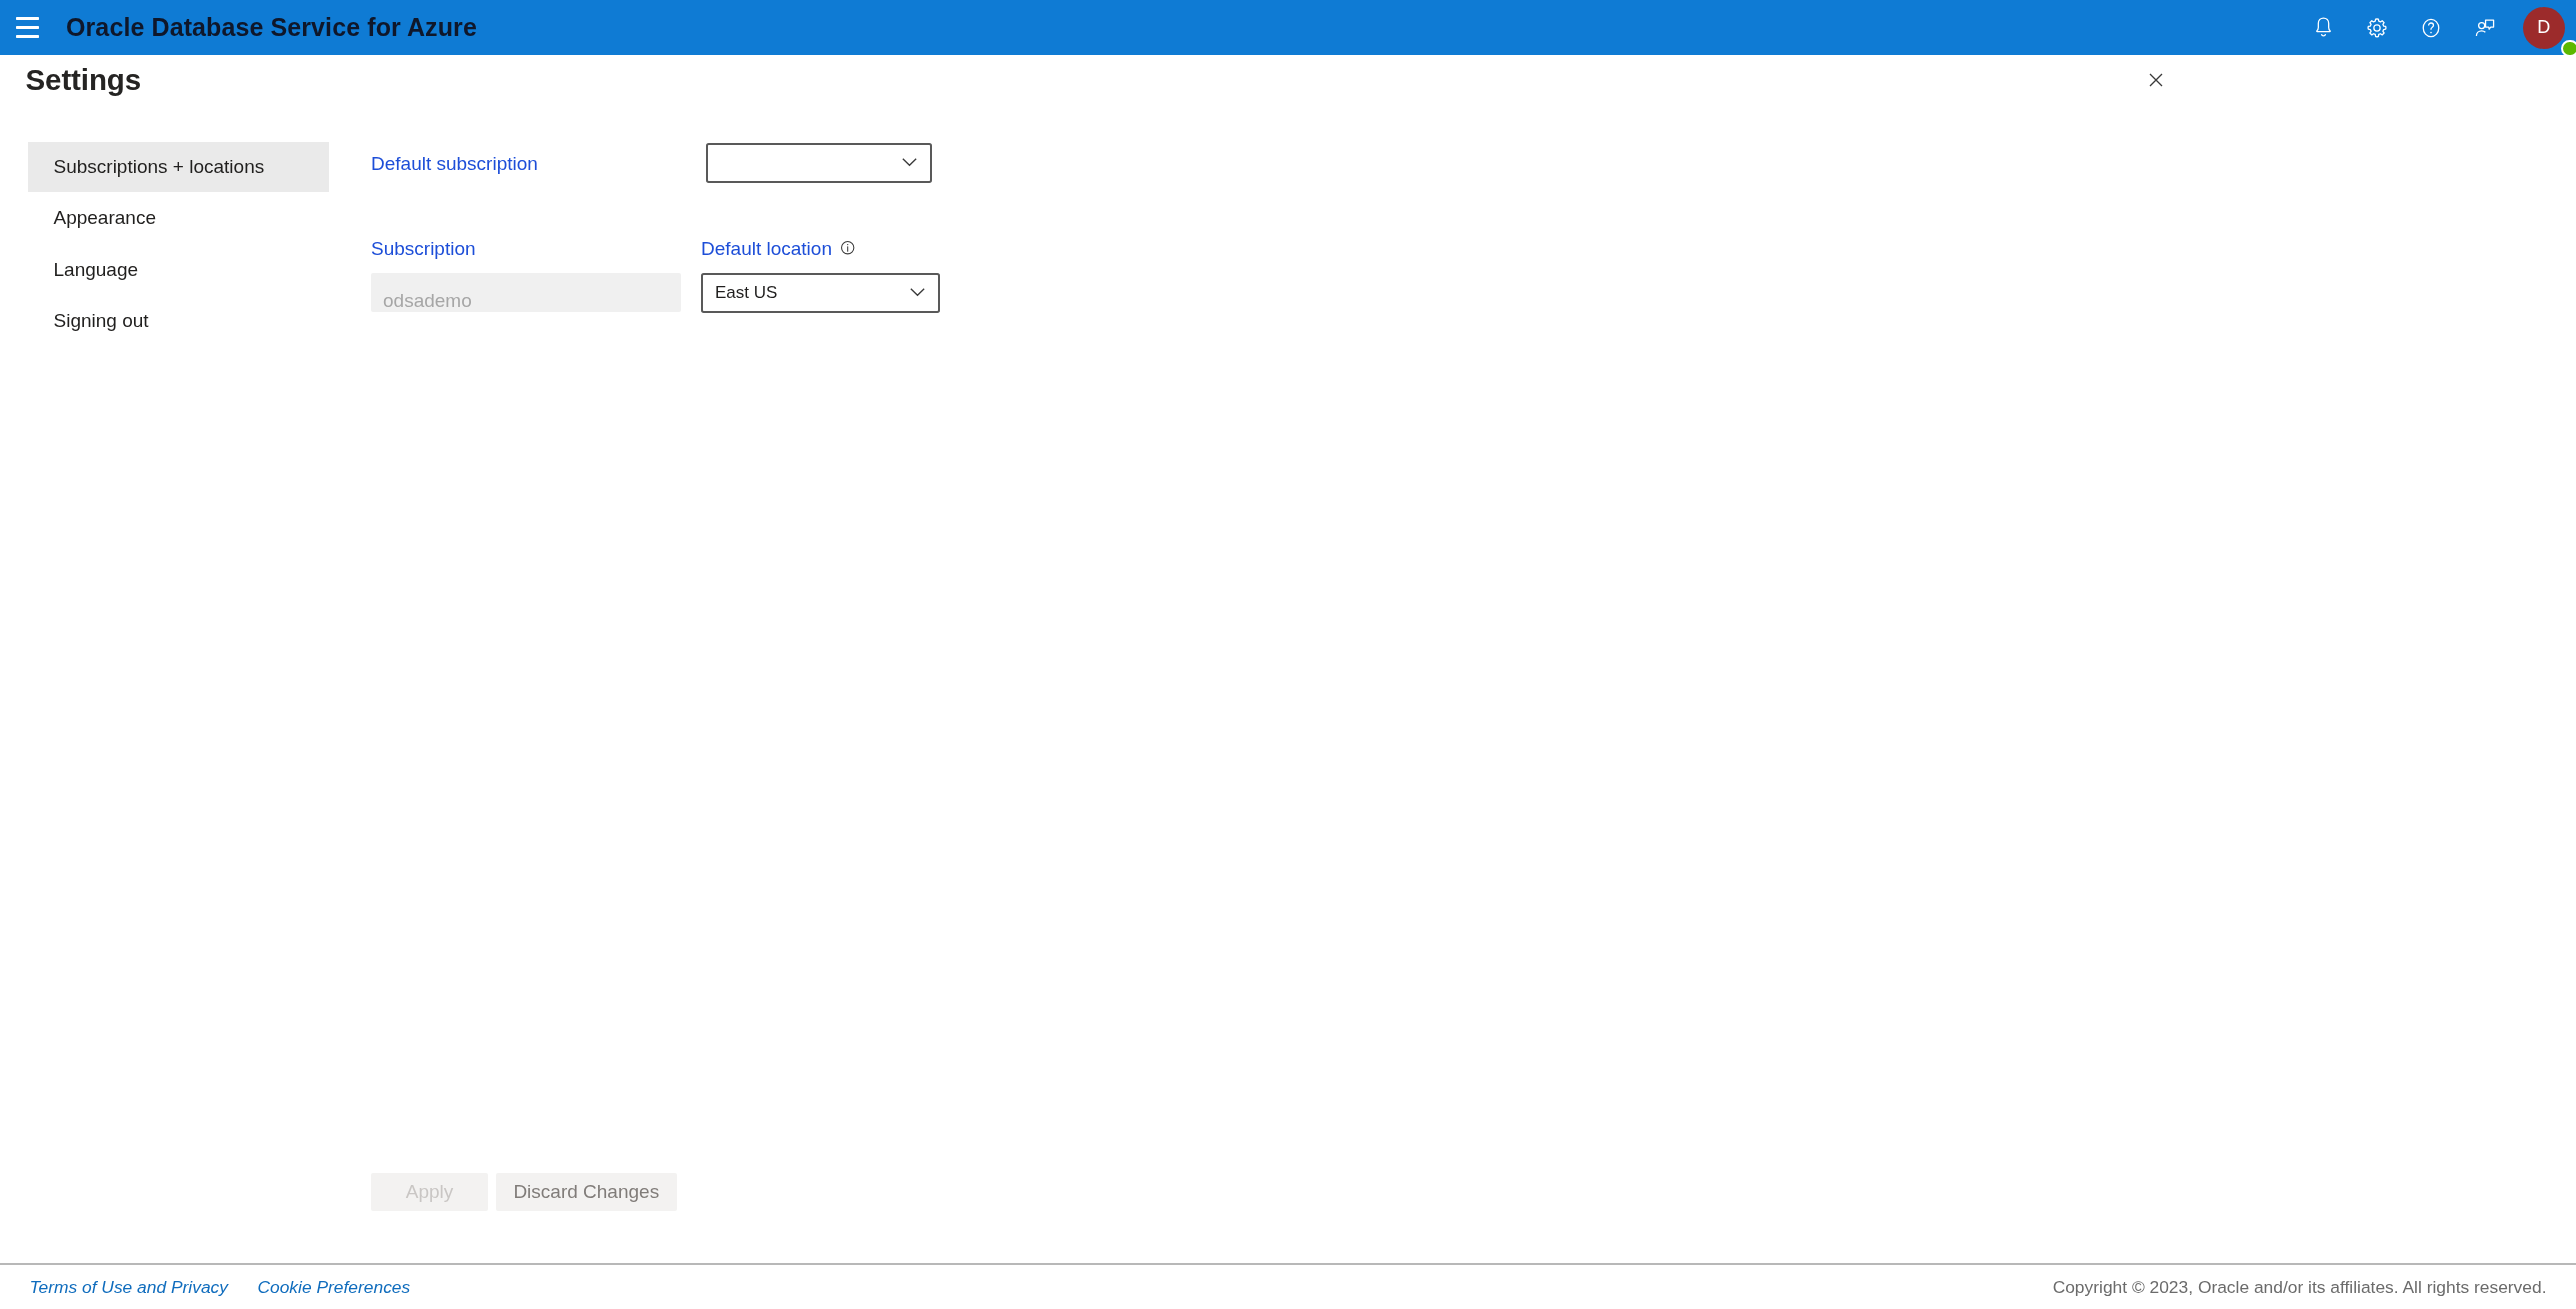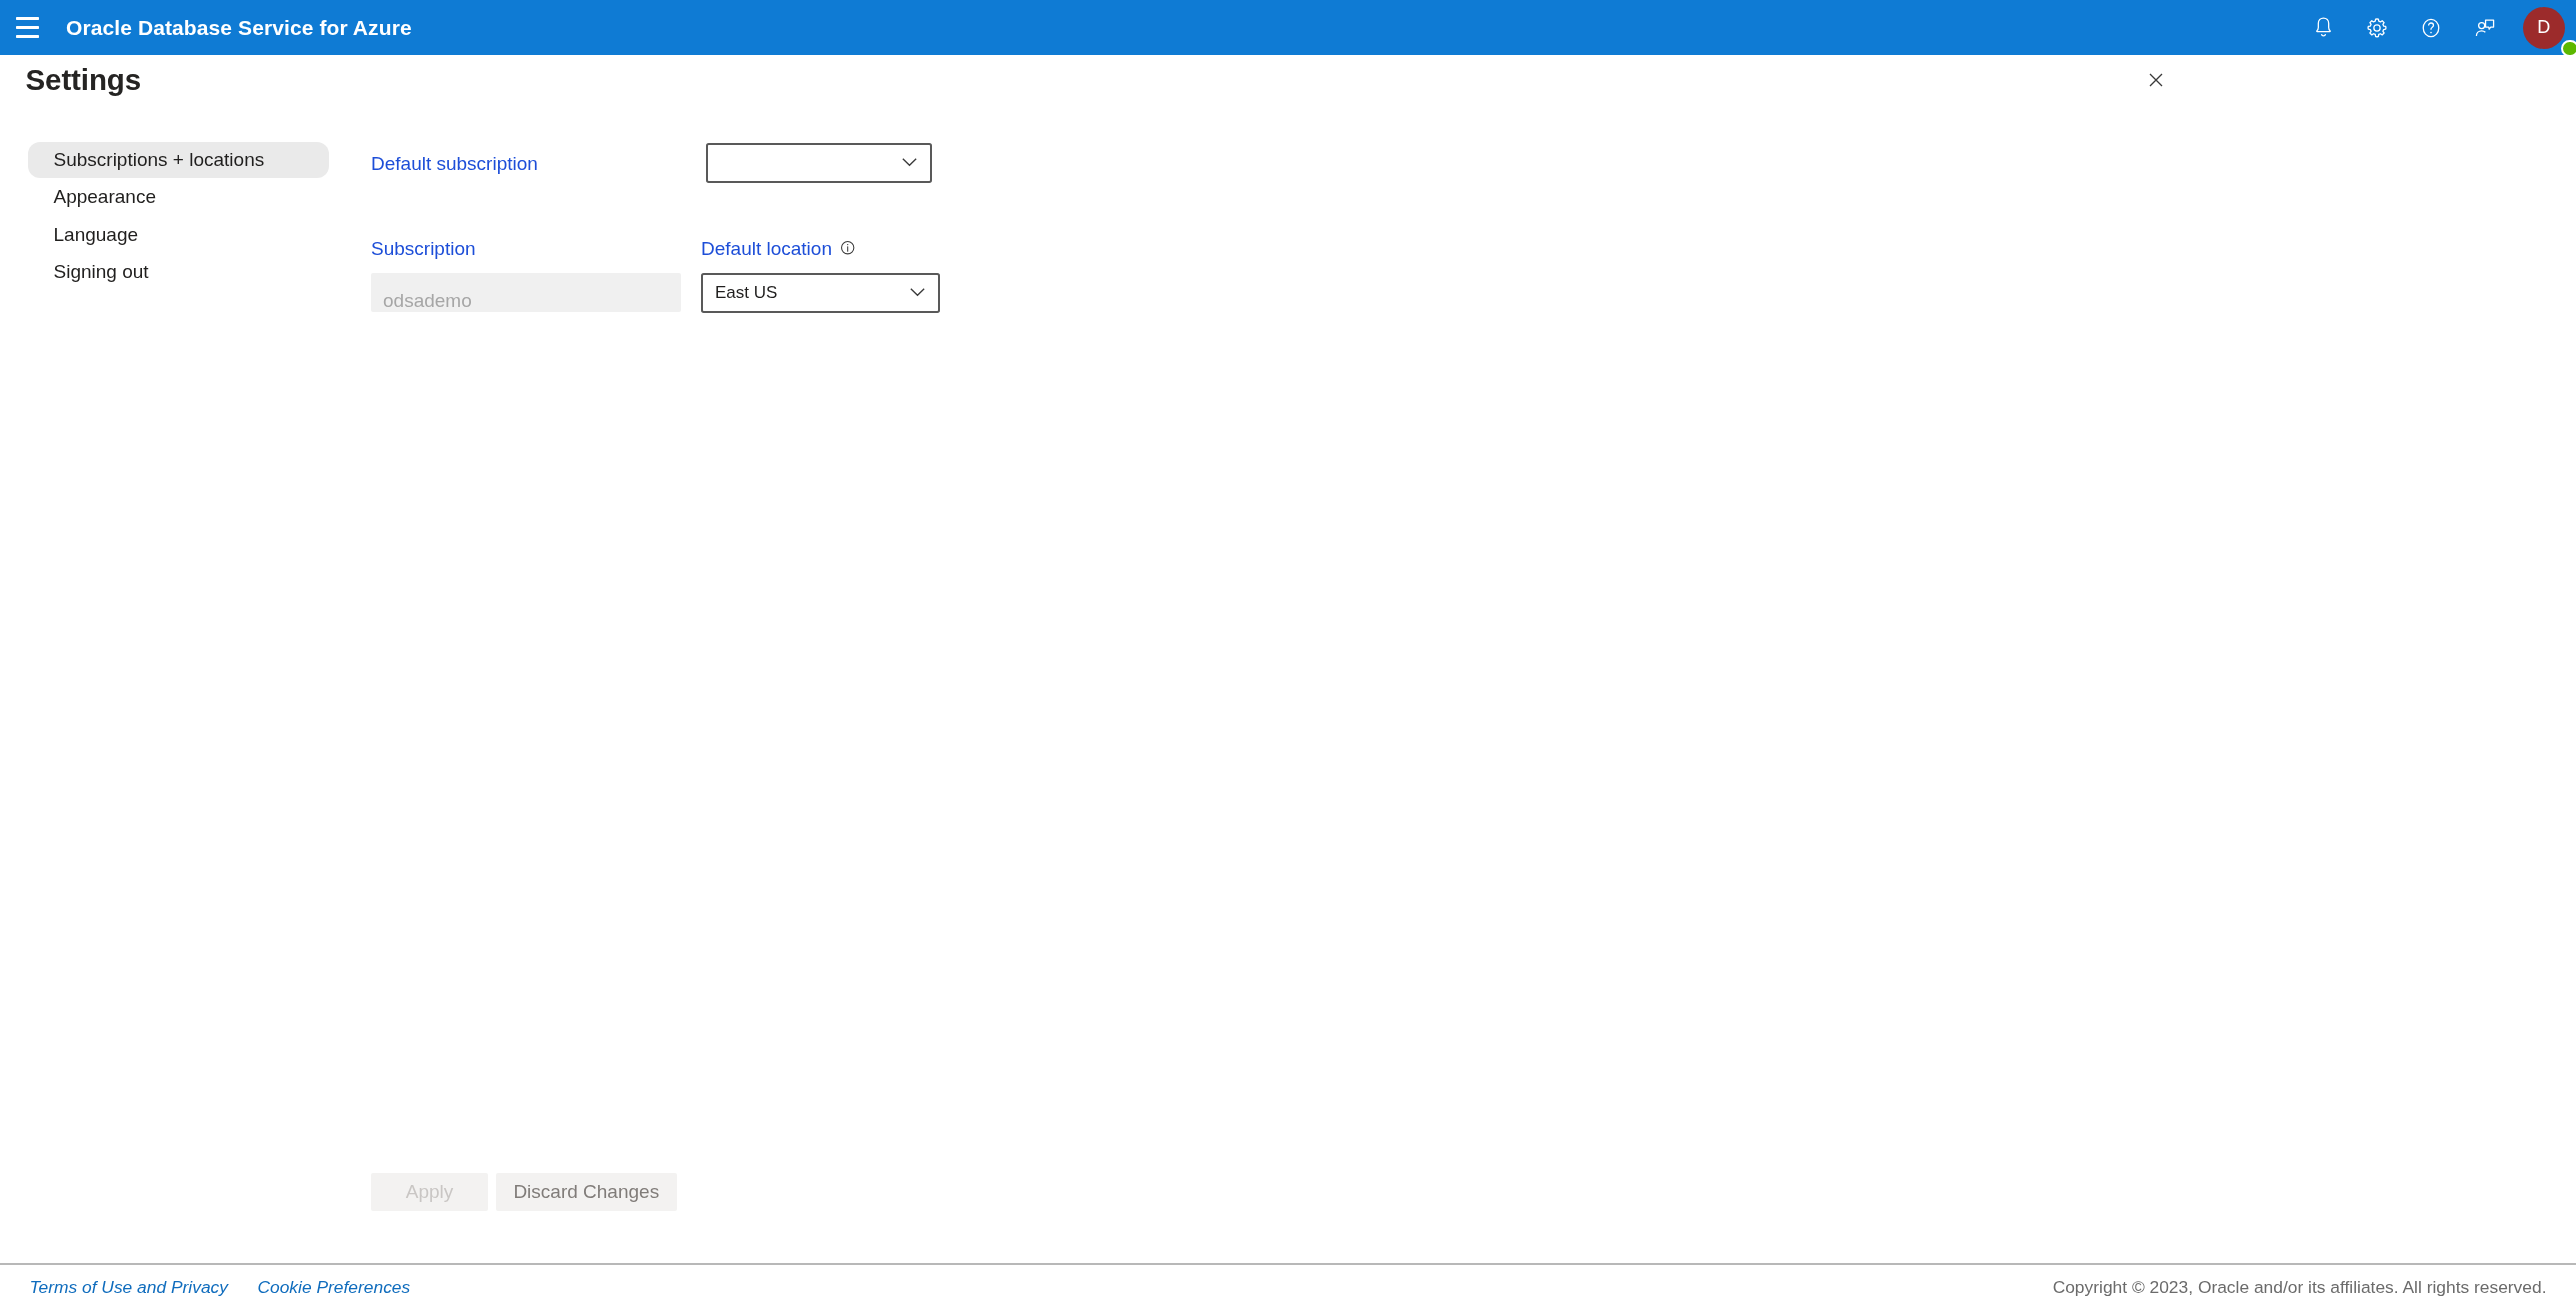--- a/index.html
+++ b/index.html
@@ -28,22 +28,22 @@
     gap: 6px;
     cursor: pointer;
   }
   .hamburger span {
     display: block;
     width: 23px; height: 2.7px;
     background: #ffffff;
     border-radius: 0.7px;
   }
   .app-title {
-    color: #ffffff;
-    font-size: 21px;
+    color: #0f172a;
+    font-size: 25px;
     font-weight: bold;
     margin-left: 12px;
     letter-spacing: 0.1px;
     white-space: nowrap;
   }
   .appbar-spacer { flex: 1 1 auto; }
   .appbar-actions {
     display: flex;
     align-items: center;
     height: 55px;
@@ -104,27 +104,27 @@
     cursor: pointer;
   }
 
   
   .sidebar {
     position: absolute;
     left: 28px; top: 142px;
     width: 301px;
   }
   .side-item {
-    height: 36px;
+    height: 50px;
     display: flex;
     align-items: center;
     padding-left: 25.5px;
     font-size: 19px;
     color: #201f1e;
-    border-radius: 12px;
+    border-radius: 0;
     cursor: pointer;
   }
   .side-item.selected { background: #eaeaea; }
   .side-gap { height: 1.3px; }
 
   
   .form-area {
     position: absolute;
     left: 371px; top: 142px;
     width: 738px;

